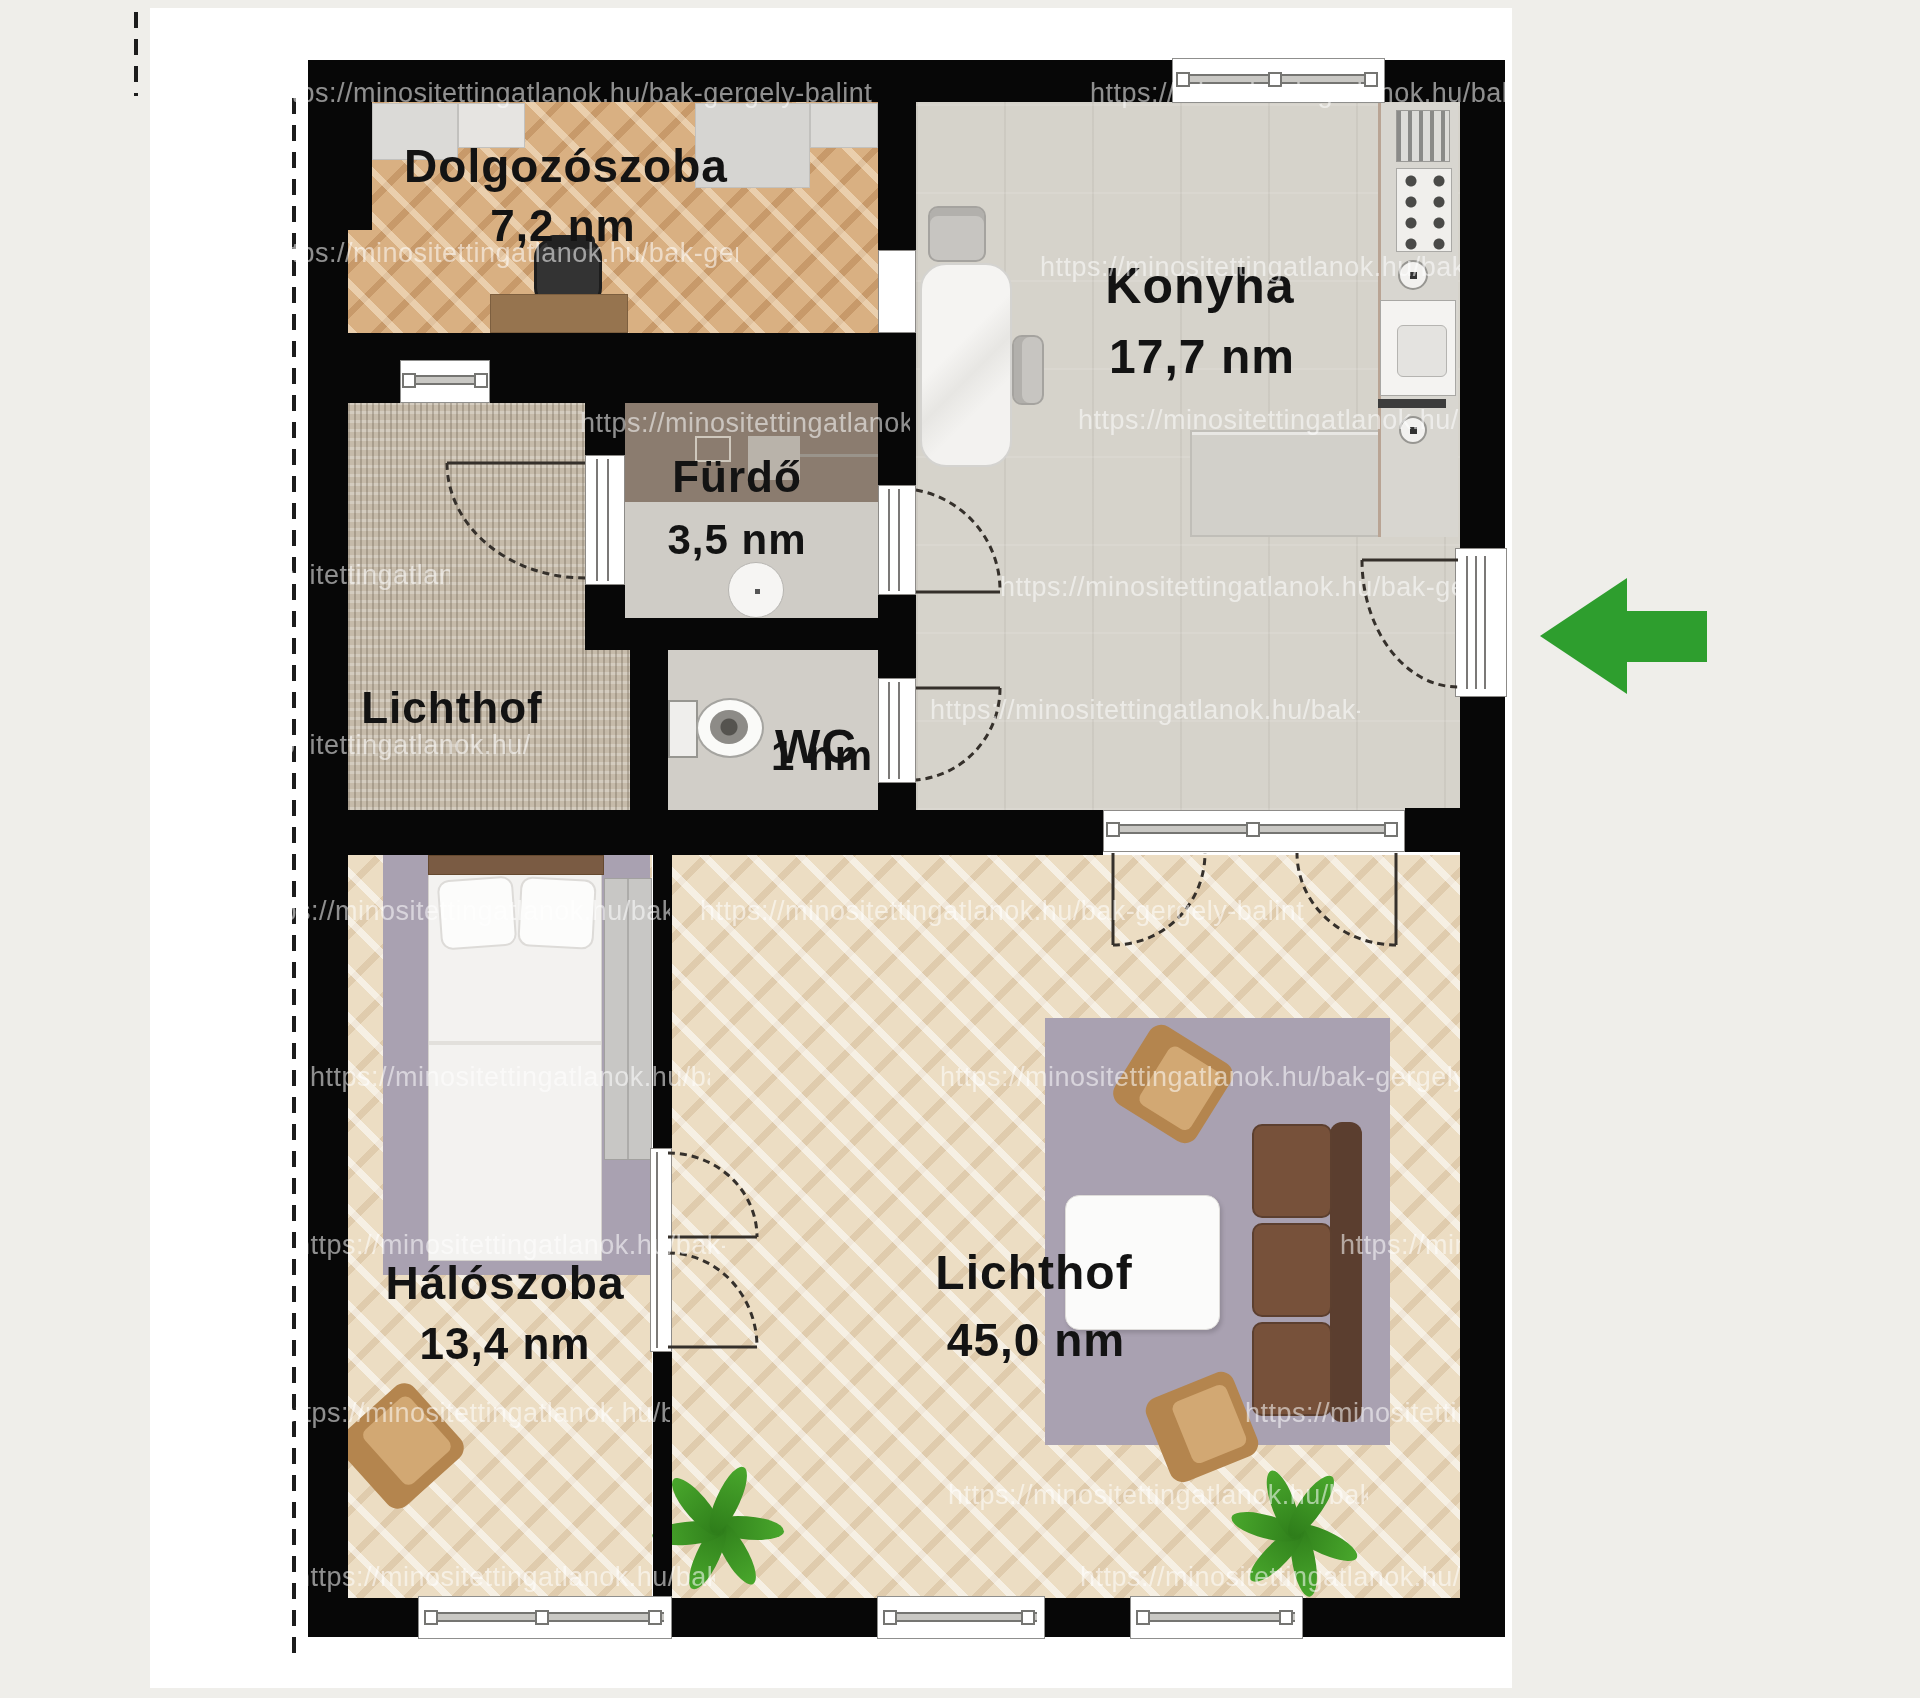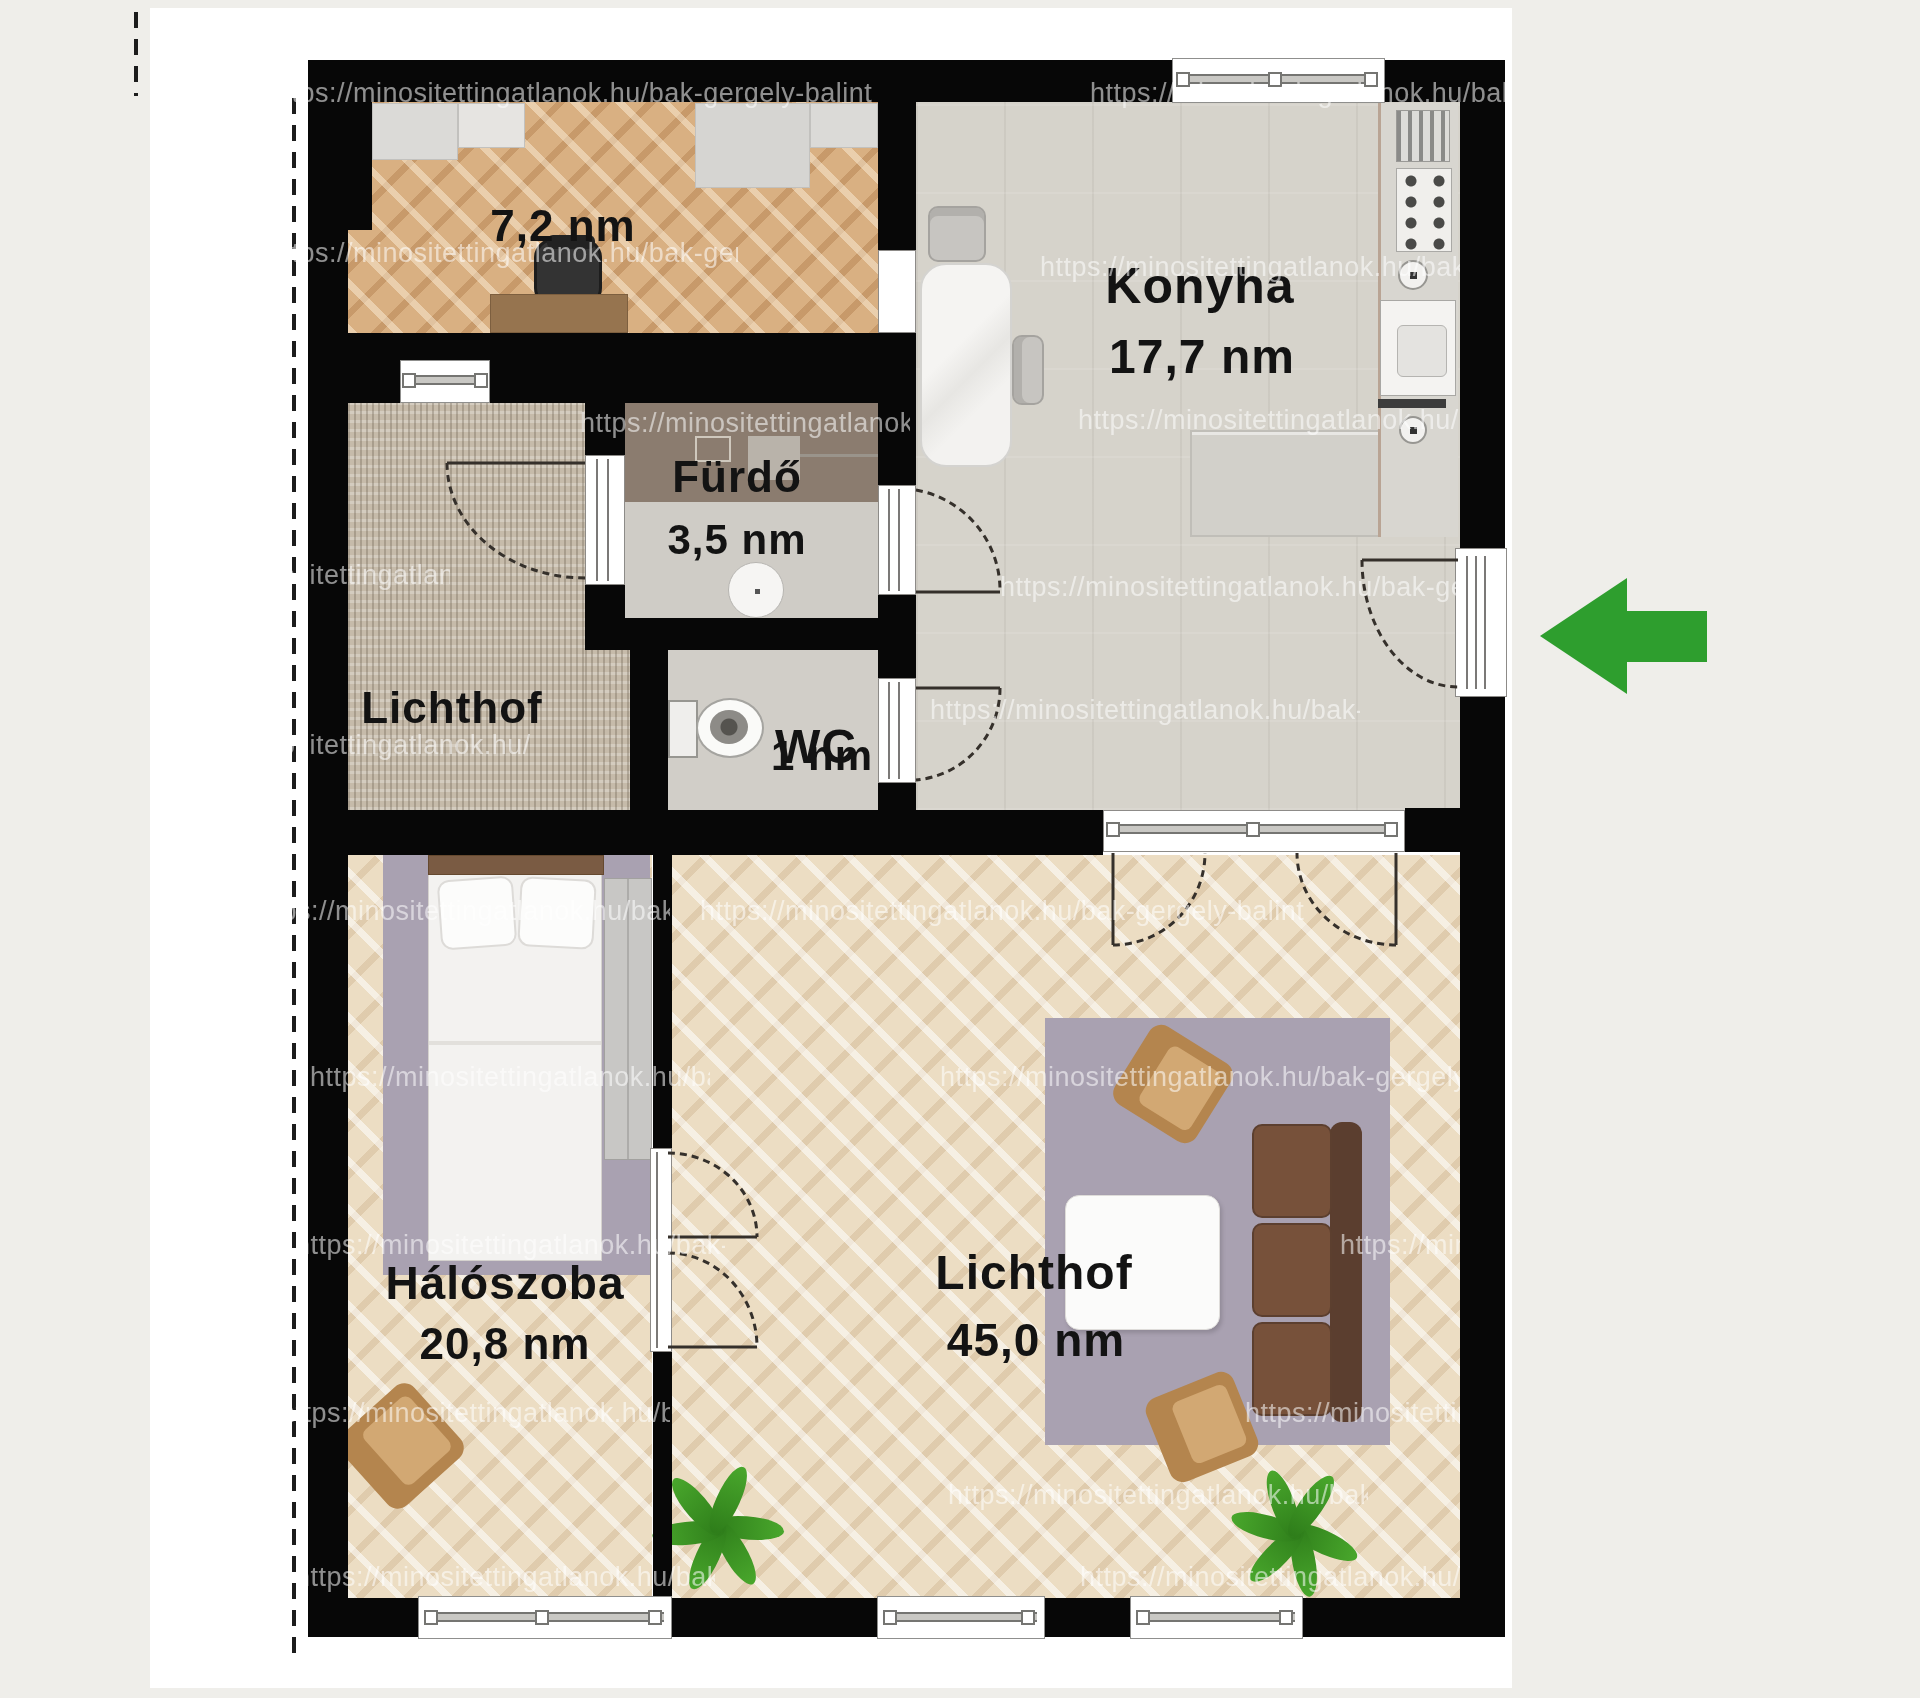--- a/index.html
+++ b/index.html
@@ -233,30 +233,31 @@
       <path d="M 668 1347 L 757 1347"></path>
       <path stroke-dasharray="7 5" d="M 668 1253 A 89 94 0 0 1 757 1347"></path>
     </g>
     <g stroke="#1c1c1c" stroke-width="4" fill="none">
       <path stroke-dasharray="16 11" d="M 294 98 L 294 1658"></path>
       <path stroke-dasharray="16 11" d="M 136 12 L 136 96"></path>
     </g>
     <polygon points="1540,636 1627,578 1627,611 1707,611 1707,662 1627,662 1627,694" fill="#2e9e2e"></polygon>
   </svg>
 
+  <div class="abs rlabel" style="left:566px;top:166px;font-size:46px;">Dolgozószoba</div>
   <div class="abs rlabel" style="left:563px;top:226px;font-size:44px;">7,2 nm</div>
   <div class="abs rlabel" style="left:1200px;top:286px;font-size:50px;text-align:right;">Konyha</div>
   <div class="abs rlabel" style="left:1202px;top:356px;font-size:48px;">17,7 nm</div>
   <div class="abs rlabel" style="left:737px;top:477px;font-size:44px;">Fürdő</div>
   <div class="abs rlabel" style="left:737px;top:540px;font-size:42px;">3,5 nm</div>
   <div class="abs rlabel" style="left:816px;top:698px;font-size:48px;margin-top:48px;">WC</div>
   <div class="abs rlabel" style="left:822px;top:756px;font-size:42px;">1 nm</div>
   <div class="abs rlabel" style="left:452px;top:708px;font-size:44px;">Lichthof</div>
   <div class="abs rlabel" style="left:505px;top:1283px;font-size:46px;">Hálószoba</div>
-  <div class="abs rlabel" style="left:505px;top:1344px;font-size:44px;">20,8 nm</div>
+  <div class="abs rlabel" style="left:505px;top:1344px;font-size:44px;">13,4 nm</div>
   <div class="abs rlabel" style="left:1034px;top:1272px;font-size:48px;">Lichthof</div>
   <div class="abs rlabel" style="left:1036px;top:1340px;font-size:46px;">45,0 nm</div>
 
   <div class="abs wm" style="left:268px;top:78px;width:760px;">https://minositettingatlanok.hu/bak-gergely-balint</div>
   <div class="abs wm" style="left:1090px;top:78px;width:420px;">https://minositettingatlanok.hu/bak-gergely-balint</div>
   <div class="abs wm" style="left:268px;top:238px;width:470px;">https://minositettingatlanok.hu/bak-gergely-balint</div>
   <div class="abs wm" style="left:1040px;top:252px;width:420px;">https://minositettingatlanok.hu/bak-gergely-balint</div>
   <div class="abs wm" style="left:580px;top:408px;width:330px;">https://minositettingatlanok.hu/bak-gergely-balint</div>
   <div class="abs wm" style="left:1078px;top:405px;width:382px;">https://minositettingatlanok.hu/bak-gergely-balint</div>
   <div class="abs wm" style="left:150px;top:560px;width:300px;">https://minositettingatlanok.hu/bak-gergely-balint</div>

